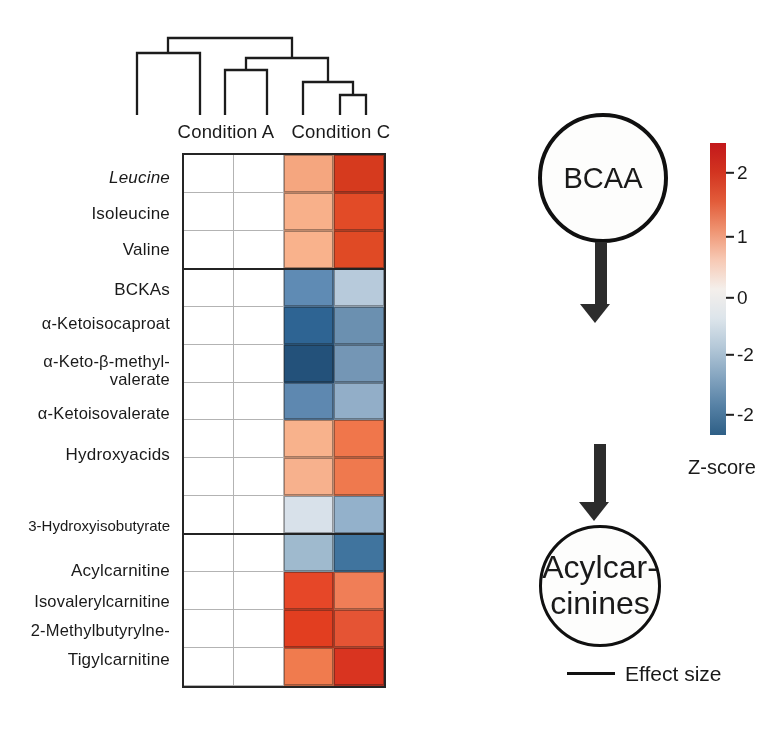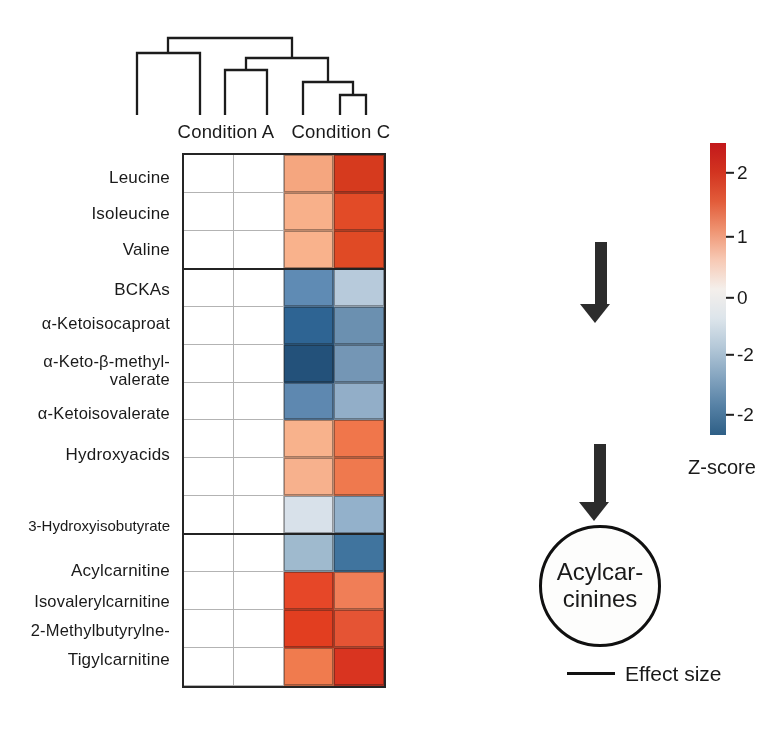--- a/index.html
+++ b/index.html
@@ -36,21 +36,21 @@
   #zscore{position:absolute;left:722px;top:467px;transform:translate(-50%,-50%);font-size:20px;white-space:nowrap;}
 
   
   .node{position:absolute;border-radius:50%;background:#fdfdfc;border:3.6px solid #101010;
         box-sizing:border-box;display:flex;flex-direction:column;align-items:center;
         justify-content:center;text-align:center;}
   #node-bcaa{left:538px;top:113px;width:130px;height:130px;border-width:4px;}
   #node-bcka{left:542px;top:322px;width:120px;height:120px;}
   #node-acyl{left:539px;top:525px;width:122px;height:122px;}
   .node .nl{font-size:29px;line-height:1.05;}
-  #node-acyl .nl{font-size:24px;line-height:1.12;}
+  #node-acyl .nl{font-size:32px;line-height:1.12;}
 
   
   .shaft{position:absolute;width:12px;background:#2c2c2c;}
   .ahead{position:absolute;width:0;height:0;border-left:15px solid transparent;
          border-right:15px solid transparent;border-top:19px solid #2c2c2c;}
   #shaft1{left:595px;top:242px;height:63px;}
   #head1{left:580px;top:304px;}
   #shaft2{left:594px;top:444px;height:59px;}
   #head2{left:579px;top:502px;}
 
@@ -69,21 +69,21 @@
       <polyline points="246,70 246,58 328,58 328,82" fill="none" stroke="#1c1c1c" stroke-width="2.3"></polyline>
       <polyline points="225,115 225,70 267,70 267,115" fill="none" stroke="#1c1c1c" stroke-width="2.3"></polyline>
       <polyline points="303,115 303,82 353,82 353,95" fill="none" stroke="#1c1c1c" stroke-width="2.3"></polyline>
       <polyline points="340,115 340,95 366,95 366,115" fill="none" stroke="#1c1c1c" stroke-width="2.3"></polyline>
     </svg>
 
   <div class="cond" style="left:226px;">Condition A</div>
   <div class="cond" style="left:341px;">Condition C</div>
 
   <div id="rowlabels">
-      <div class="rlab " style="top: 178px;">Leucine</div>
+      <div class="rlab " style="top: 178px; font-style: italic;">Leucine</div>
       <div class="rlab " style="top: 214px; margin-left: 6px;">Isoleucine</div>
       <div class="rlab " style="top: 250px;">Valine</div>
       <div class="rlab " style="top: 290px;">BCKAs</div>
       <div class="rlab md" style="top: 370px;">
         <div>α-Keto-β-methyl-</div>
         <div>valerate</div>
       </div>
       <div class="rlab md" style="top: 323px;">α-Ketoisocaproat</div>
       <div class="rlab md" style="top: 413px;">α-Ketoisovalerate</div>
       <div class="rlab " style="top: 455px;">Hydroxyacids</div>
@@ -163,20 +163,23 @@
       <div class="ticklab" style="top: 94px;">1</div>
       <div class="tickdash" style="top: 155px;"></div>
       <div class="ticklab" style="top: 155px;">0</div>
       <div class="tickdash" style="top: 212px;"></div>
       <div class="ticklab" style="top: 212px;">-2</div>
       <div class="tickdash" style="top: 272px;"></div>
       <div class="ticklab" style="top: 272px;">-2</div>
     </div>
   <div id="zscore">Z-score</div>
 
+  <div class="node" id="node-bcaa">
+    <div class="nl">BCAA</div>
+  </div>
 
   <div class="shaft" id="shaft1"></div>
   <div class="ahead" id="head1"></div>
 
 
   <div class="shaft" id="shaft2"></div>
   <div class="ahead" id="head2"></div>
 
   <div class="node" id="node-acyl">
     <div class="nl">Acylcar-</div>

